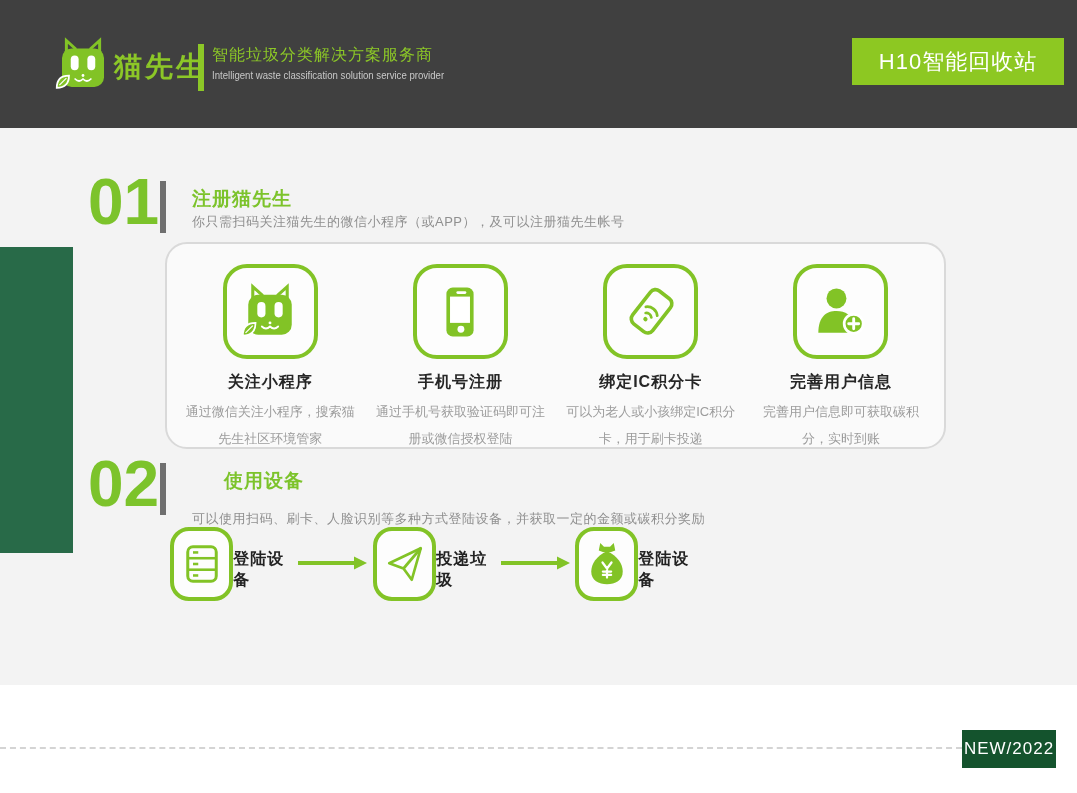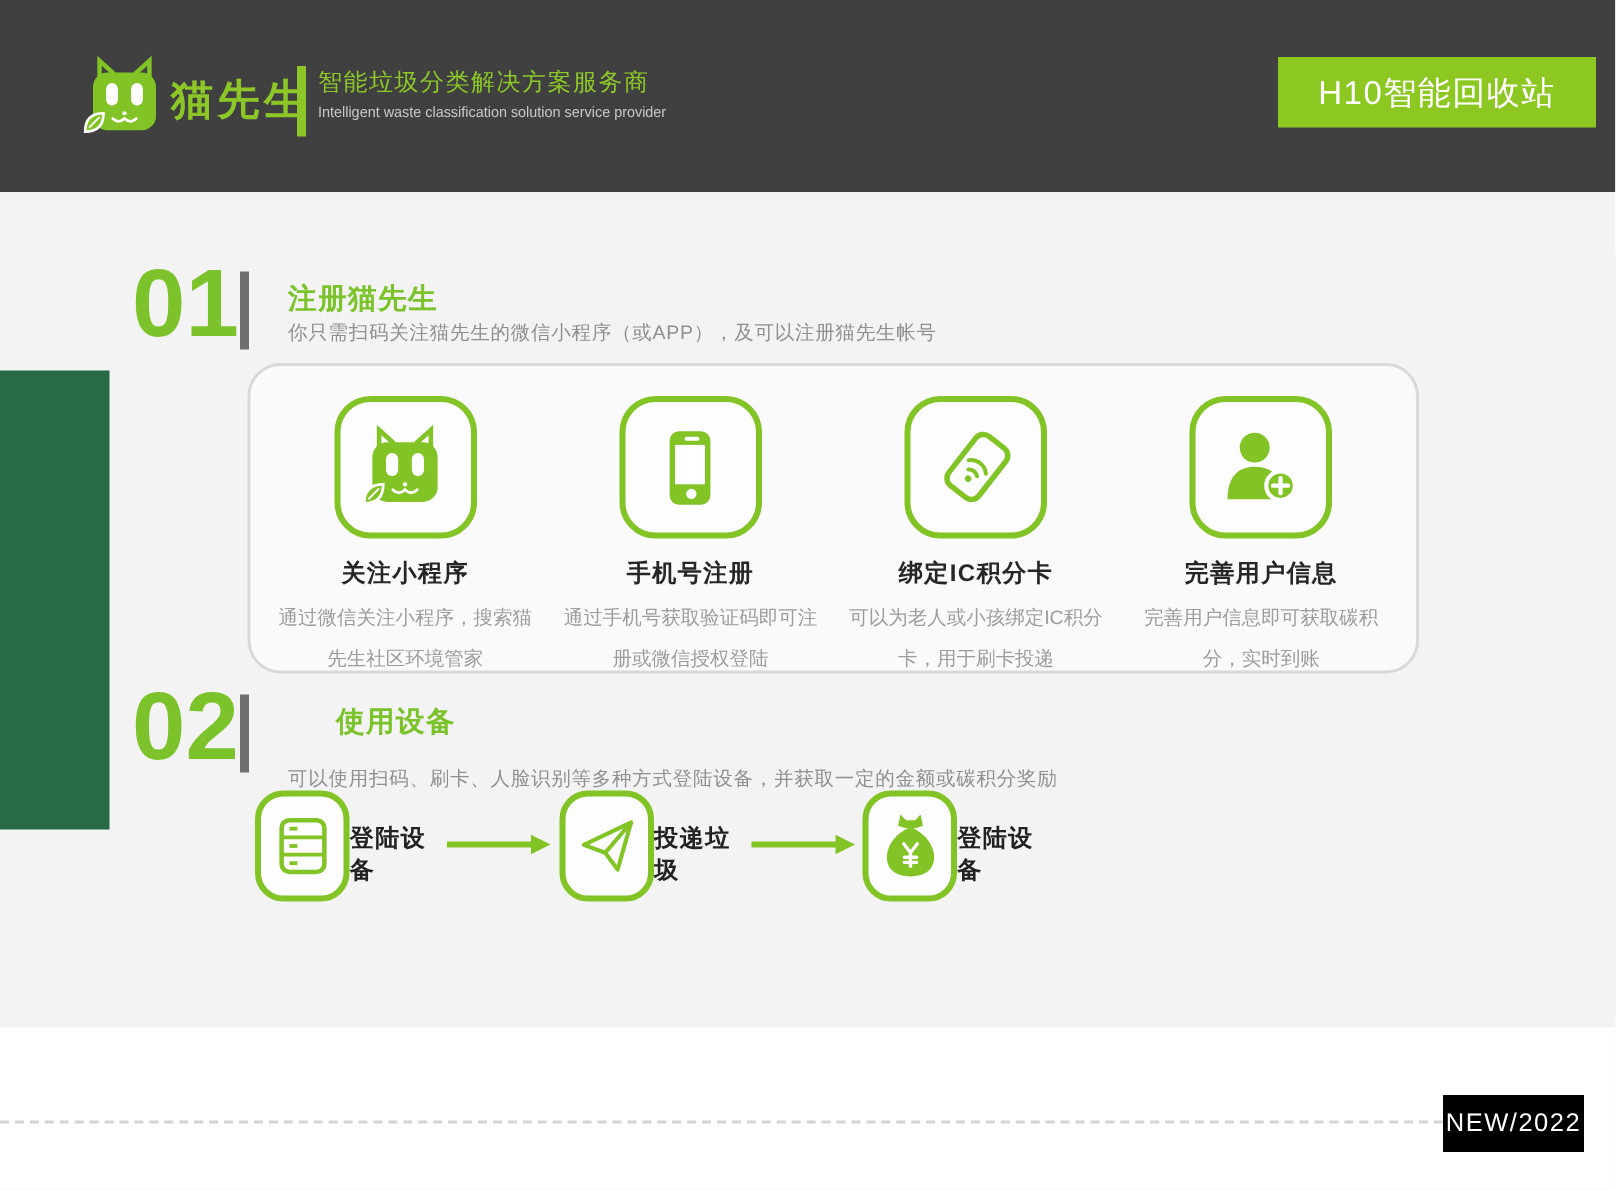--- a/index.html
+++ b/index.html
@@ -46,21 +46,21 @@
   .s1 { left:170px; } .s2 { left:373px; } .s3 { left:575px; }
   .step-box { width:74px; height:74px; border:4px solid #82c326; border-radius:19px; background:#fdfdfd;
               display:flex; align-items:center; justify-content:center; }
   .step-box svg { width:48px; height:48px; }
   .step-label { margin-top:11px; font-size:16px; font-weight:bold; color:#222; letter-spacing:1px; }
   .step-arrow { position:absolute; top:427px; width:74px; height:16px; }
   .a1 { left:296px; } .a2 { left:499px; }
 
   
   .dashed-line { position:absolute; left:0; top:747px; width:962px; border-top:2px dashed #d4d4d4; }
-  .year-badge { position:absolute; left:962px; top:730px; width:94px; height:38px; background:#000000;
+  .year-badge { position:absolute; left:962px; top:730px; width:94px; height:38px; background:#14532d;
                 color:#fff; font-size:17px; letter-spacing:1px; display:flex; align-items:center; justify-content:center;
                 font-family:"Liberation Sans",sans-serif; }
   .defs-svg { position:absolute; width:0; height:0; overflow:hidden; }
 </style>
 </head>
 <body>
 
 <svg class="defs-svg" xmlns="http://www.w3.org/2000/svg" aria-hidden="true">
   <defs>
     <symbol id="sym-cat" viewBox="0 0 64 64">

